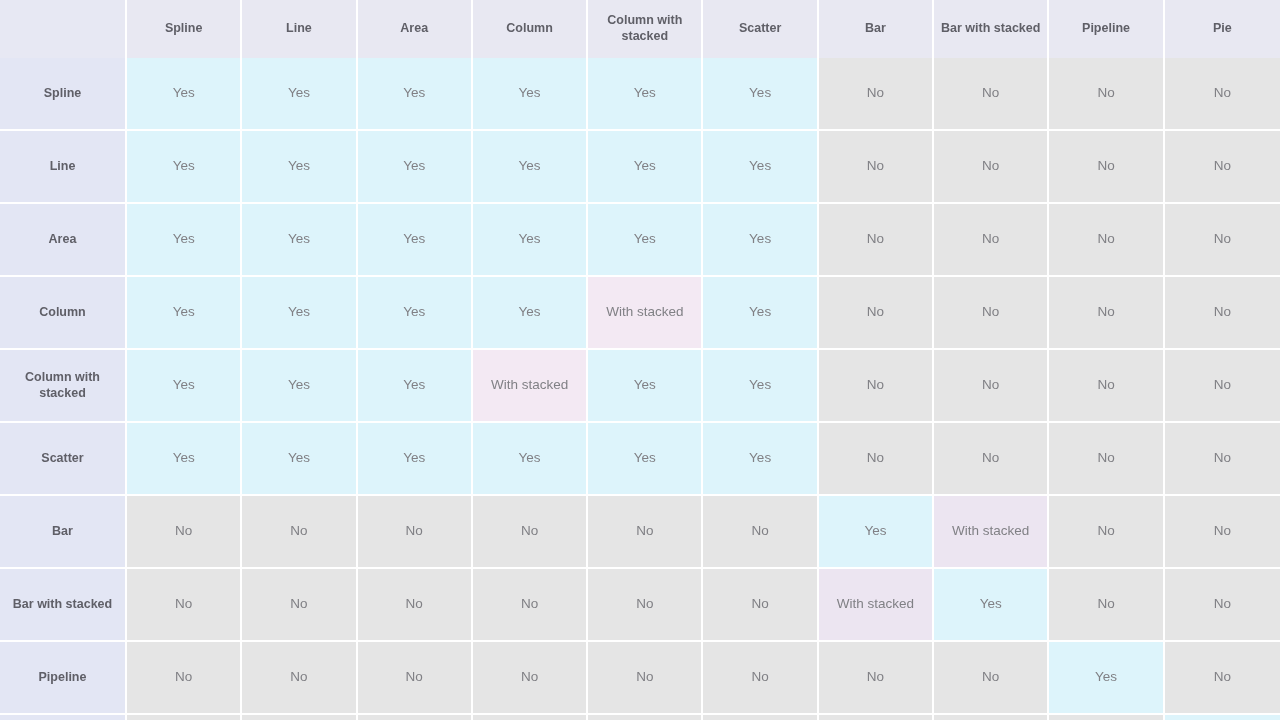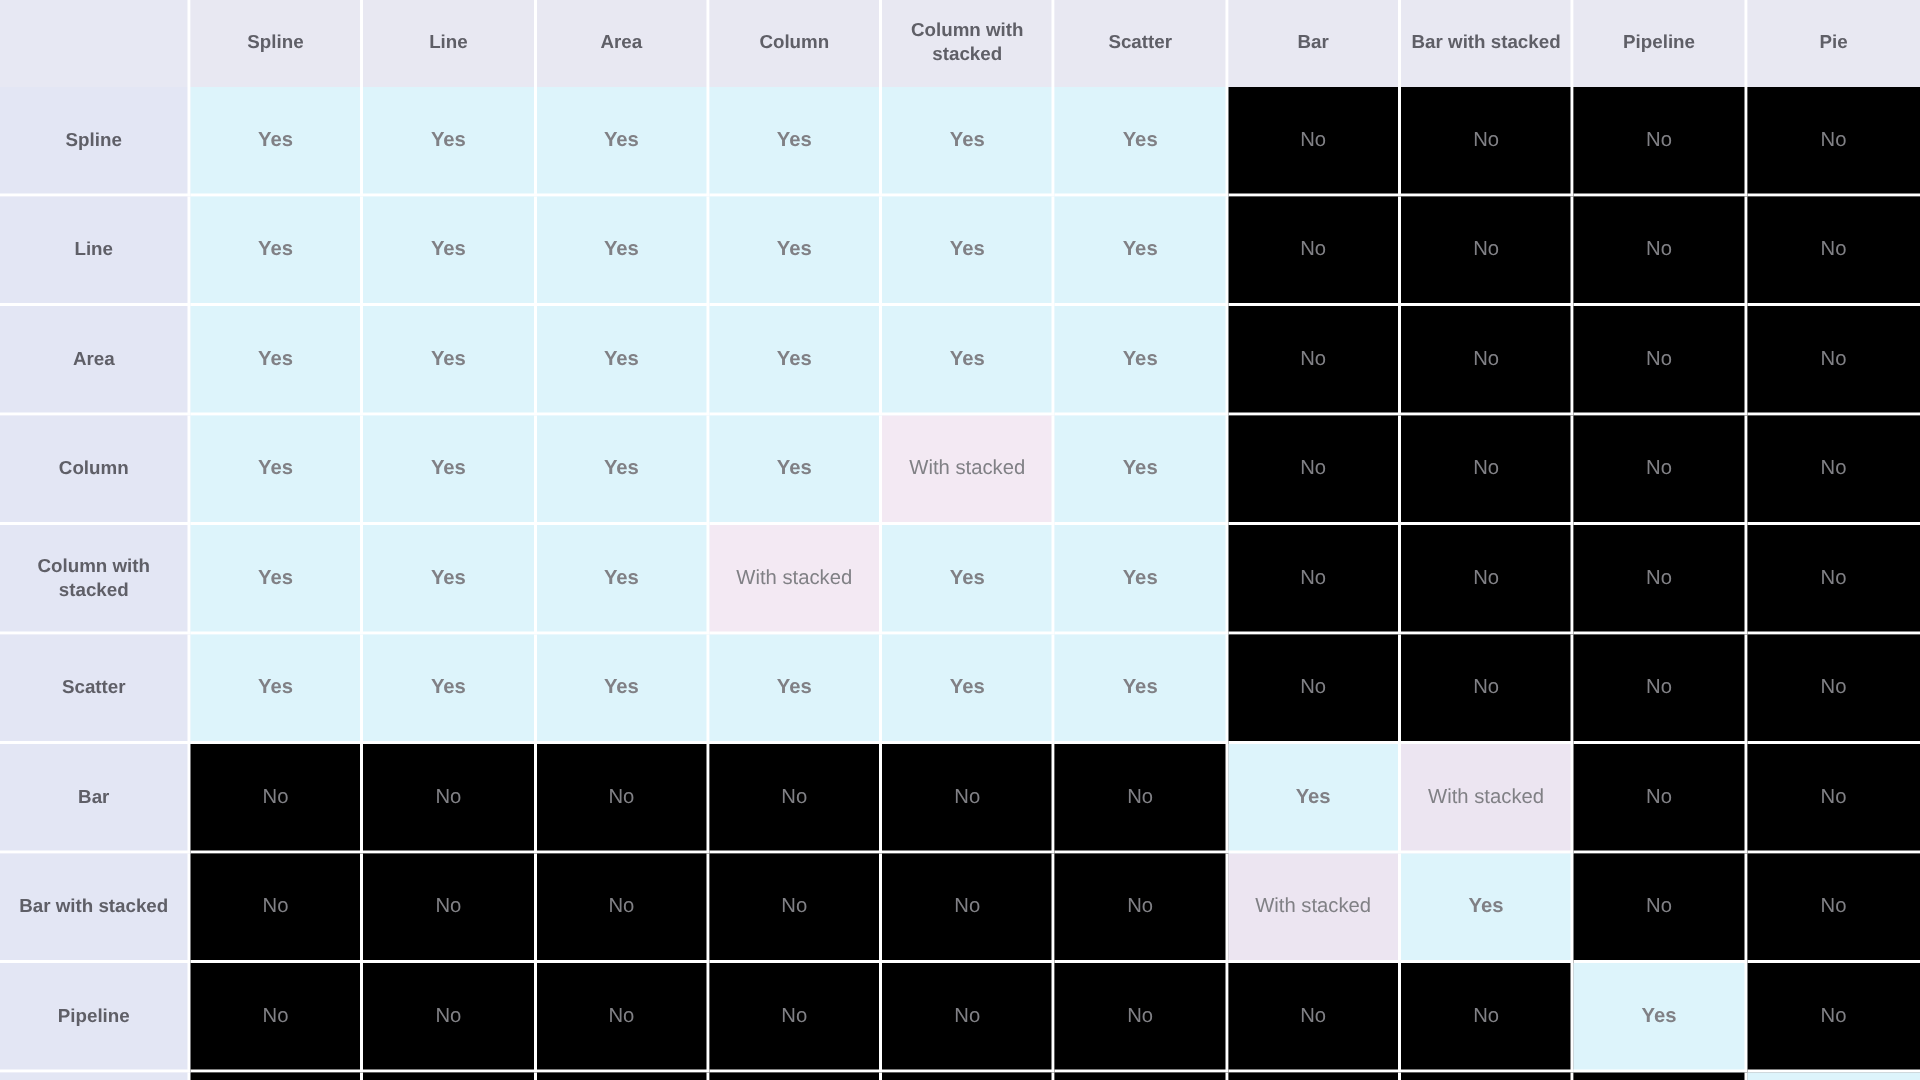--- a/index.html
+++ b/index.html
@@ -56,22 +56,22 @@
   }
 
   
   .cell {
     font-size: 13.5px;
     color: #808085;
     font-weight: normal;
     height: 67px;
   }
 
-  .cell.yes        { background: #ddf4fb; font-weight: bold; }
-  .cell.no         { background: #000000; }
+  .cell.yes        { background: #ddf4fb; }
+  .cell.no         { background: #e5e5e5; }
   .cell.stacked    { background: #f3e9f3; }
   .cell.stacked-b  { background: #ece5f1; }
 
   
   #matrix-table tr > *:last-child { border-right: none; }
   #matrix-table tr:last-child > * { border-bottom: none; }
 </style>
 </head>
 <body>
 

